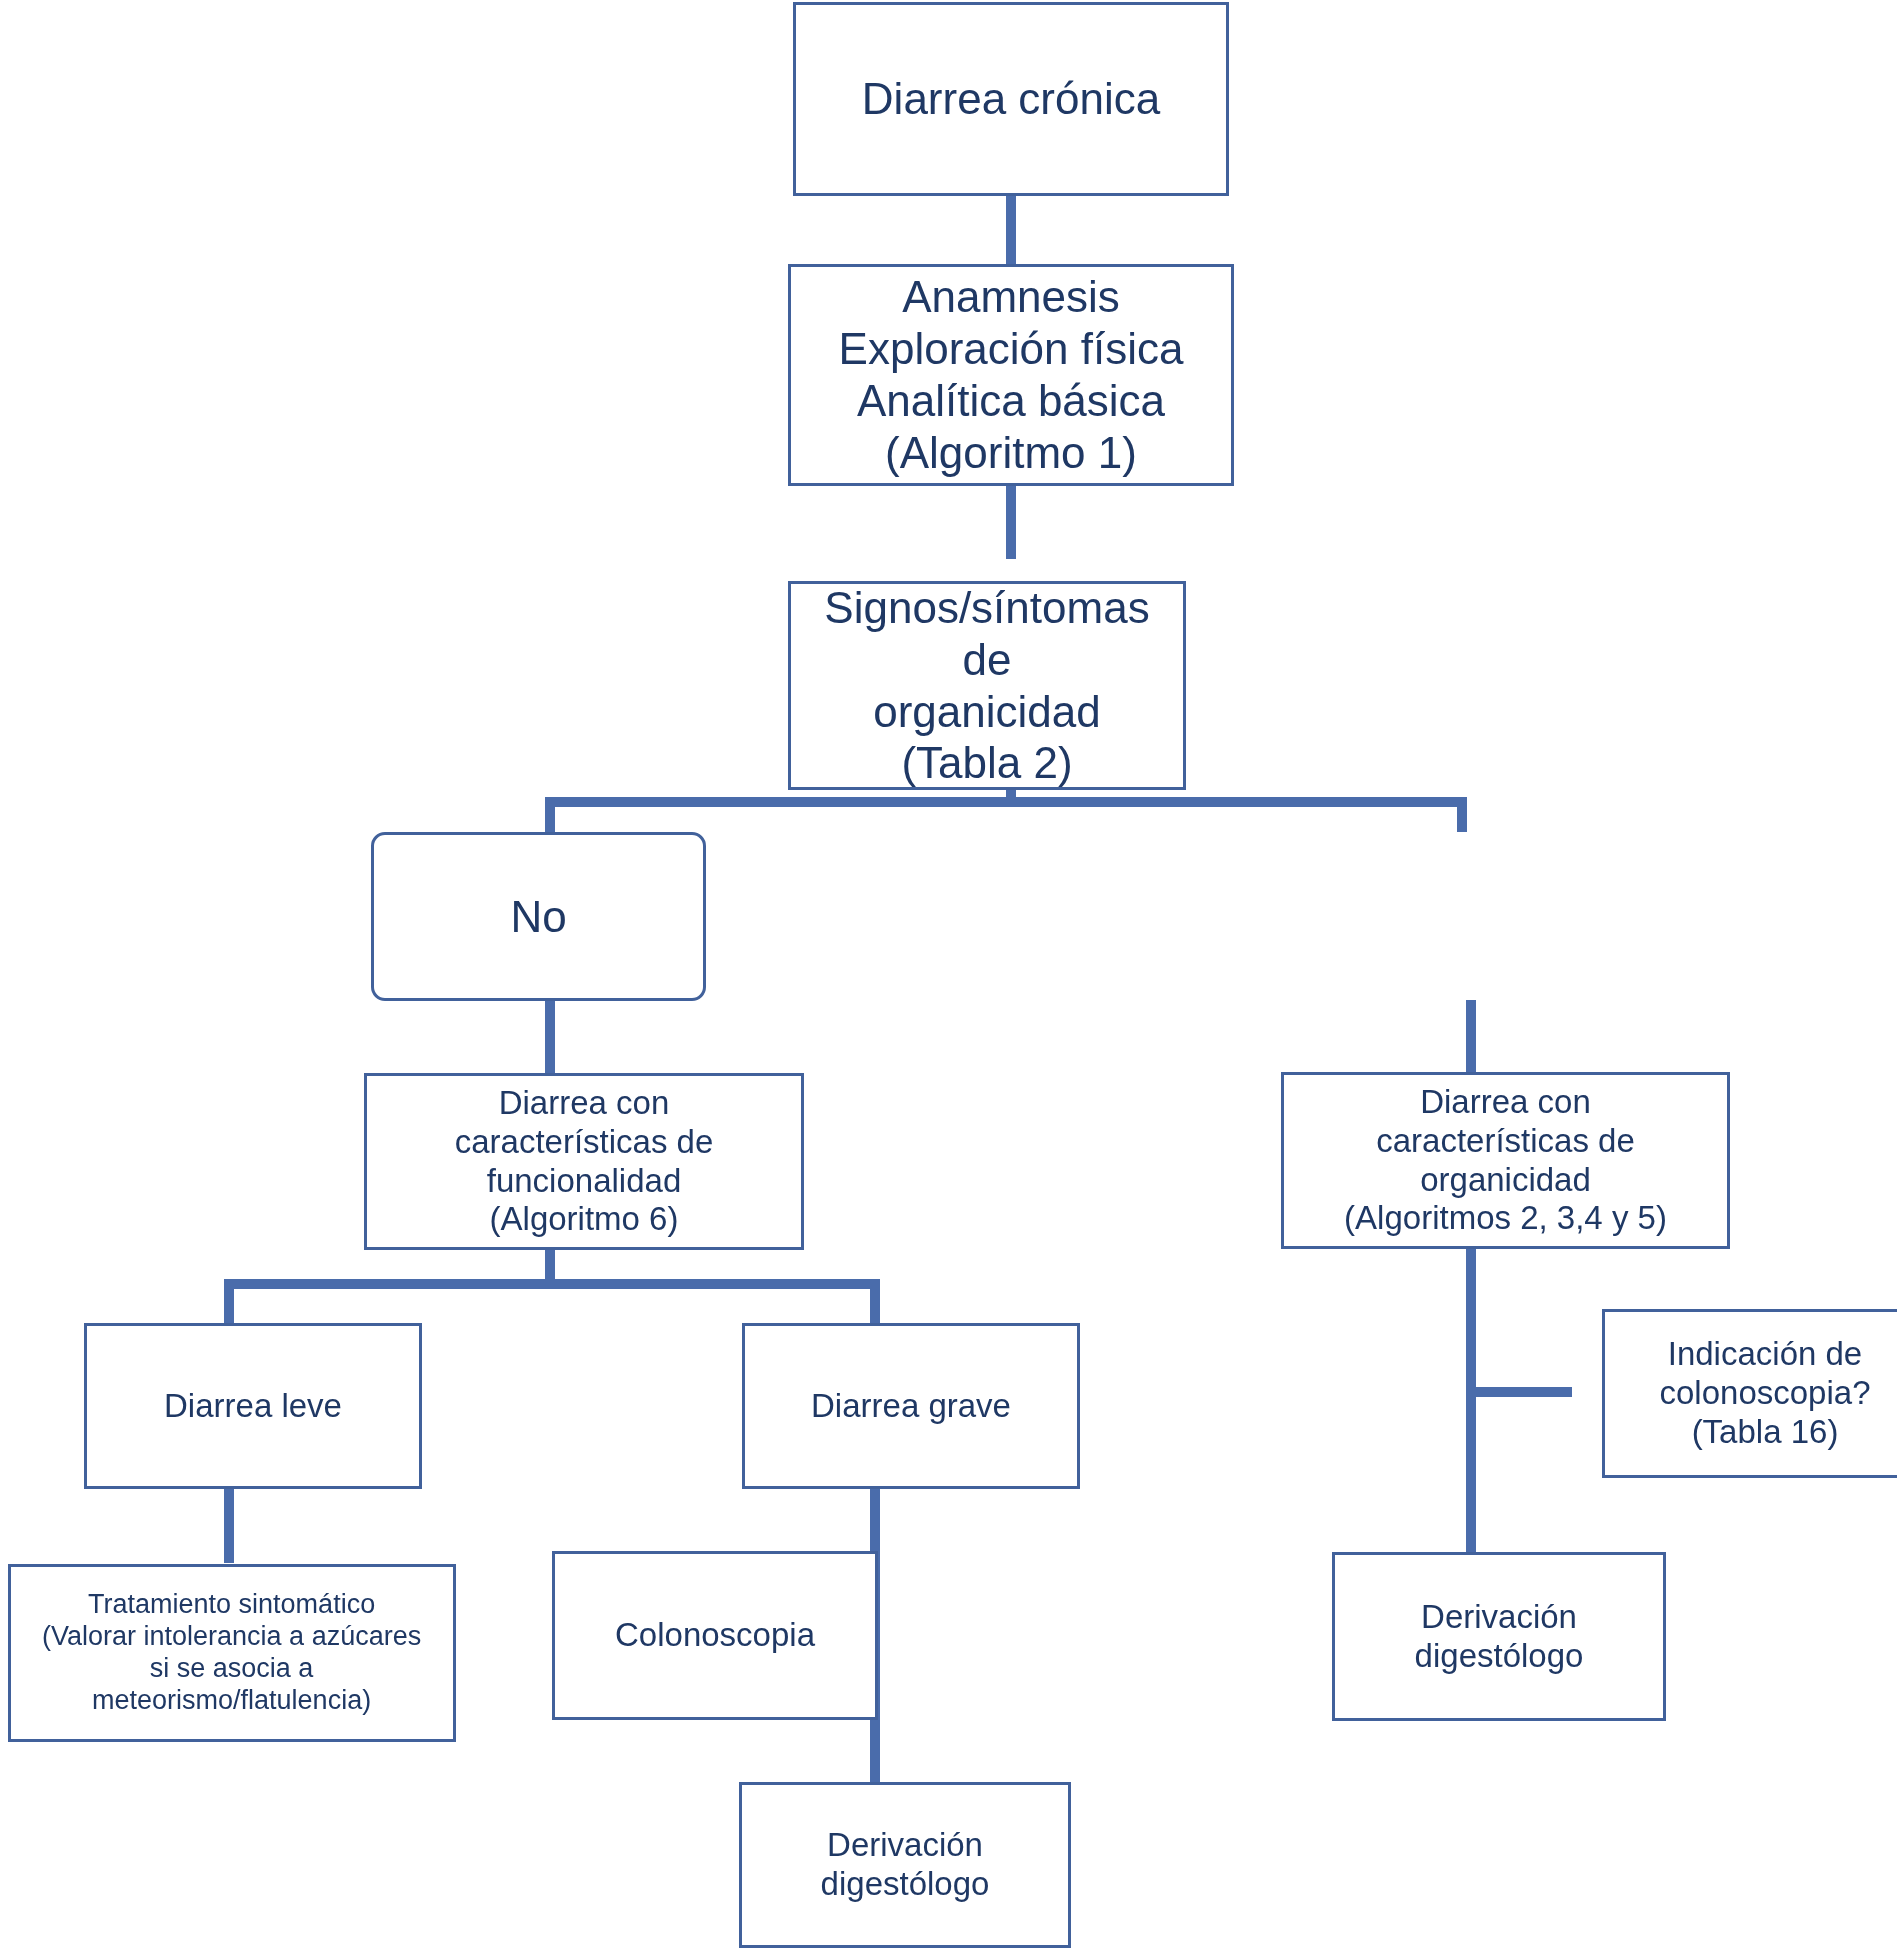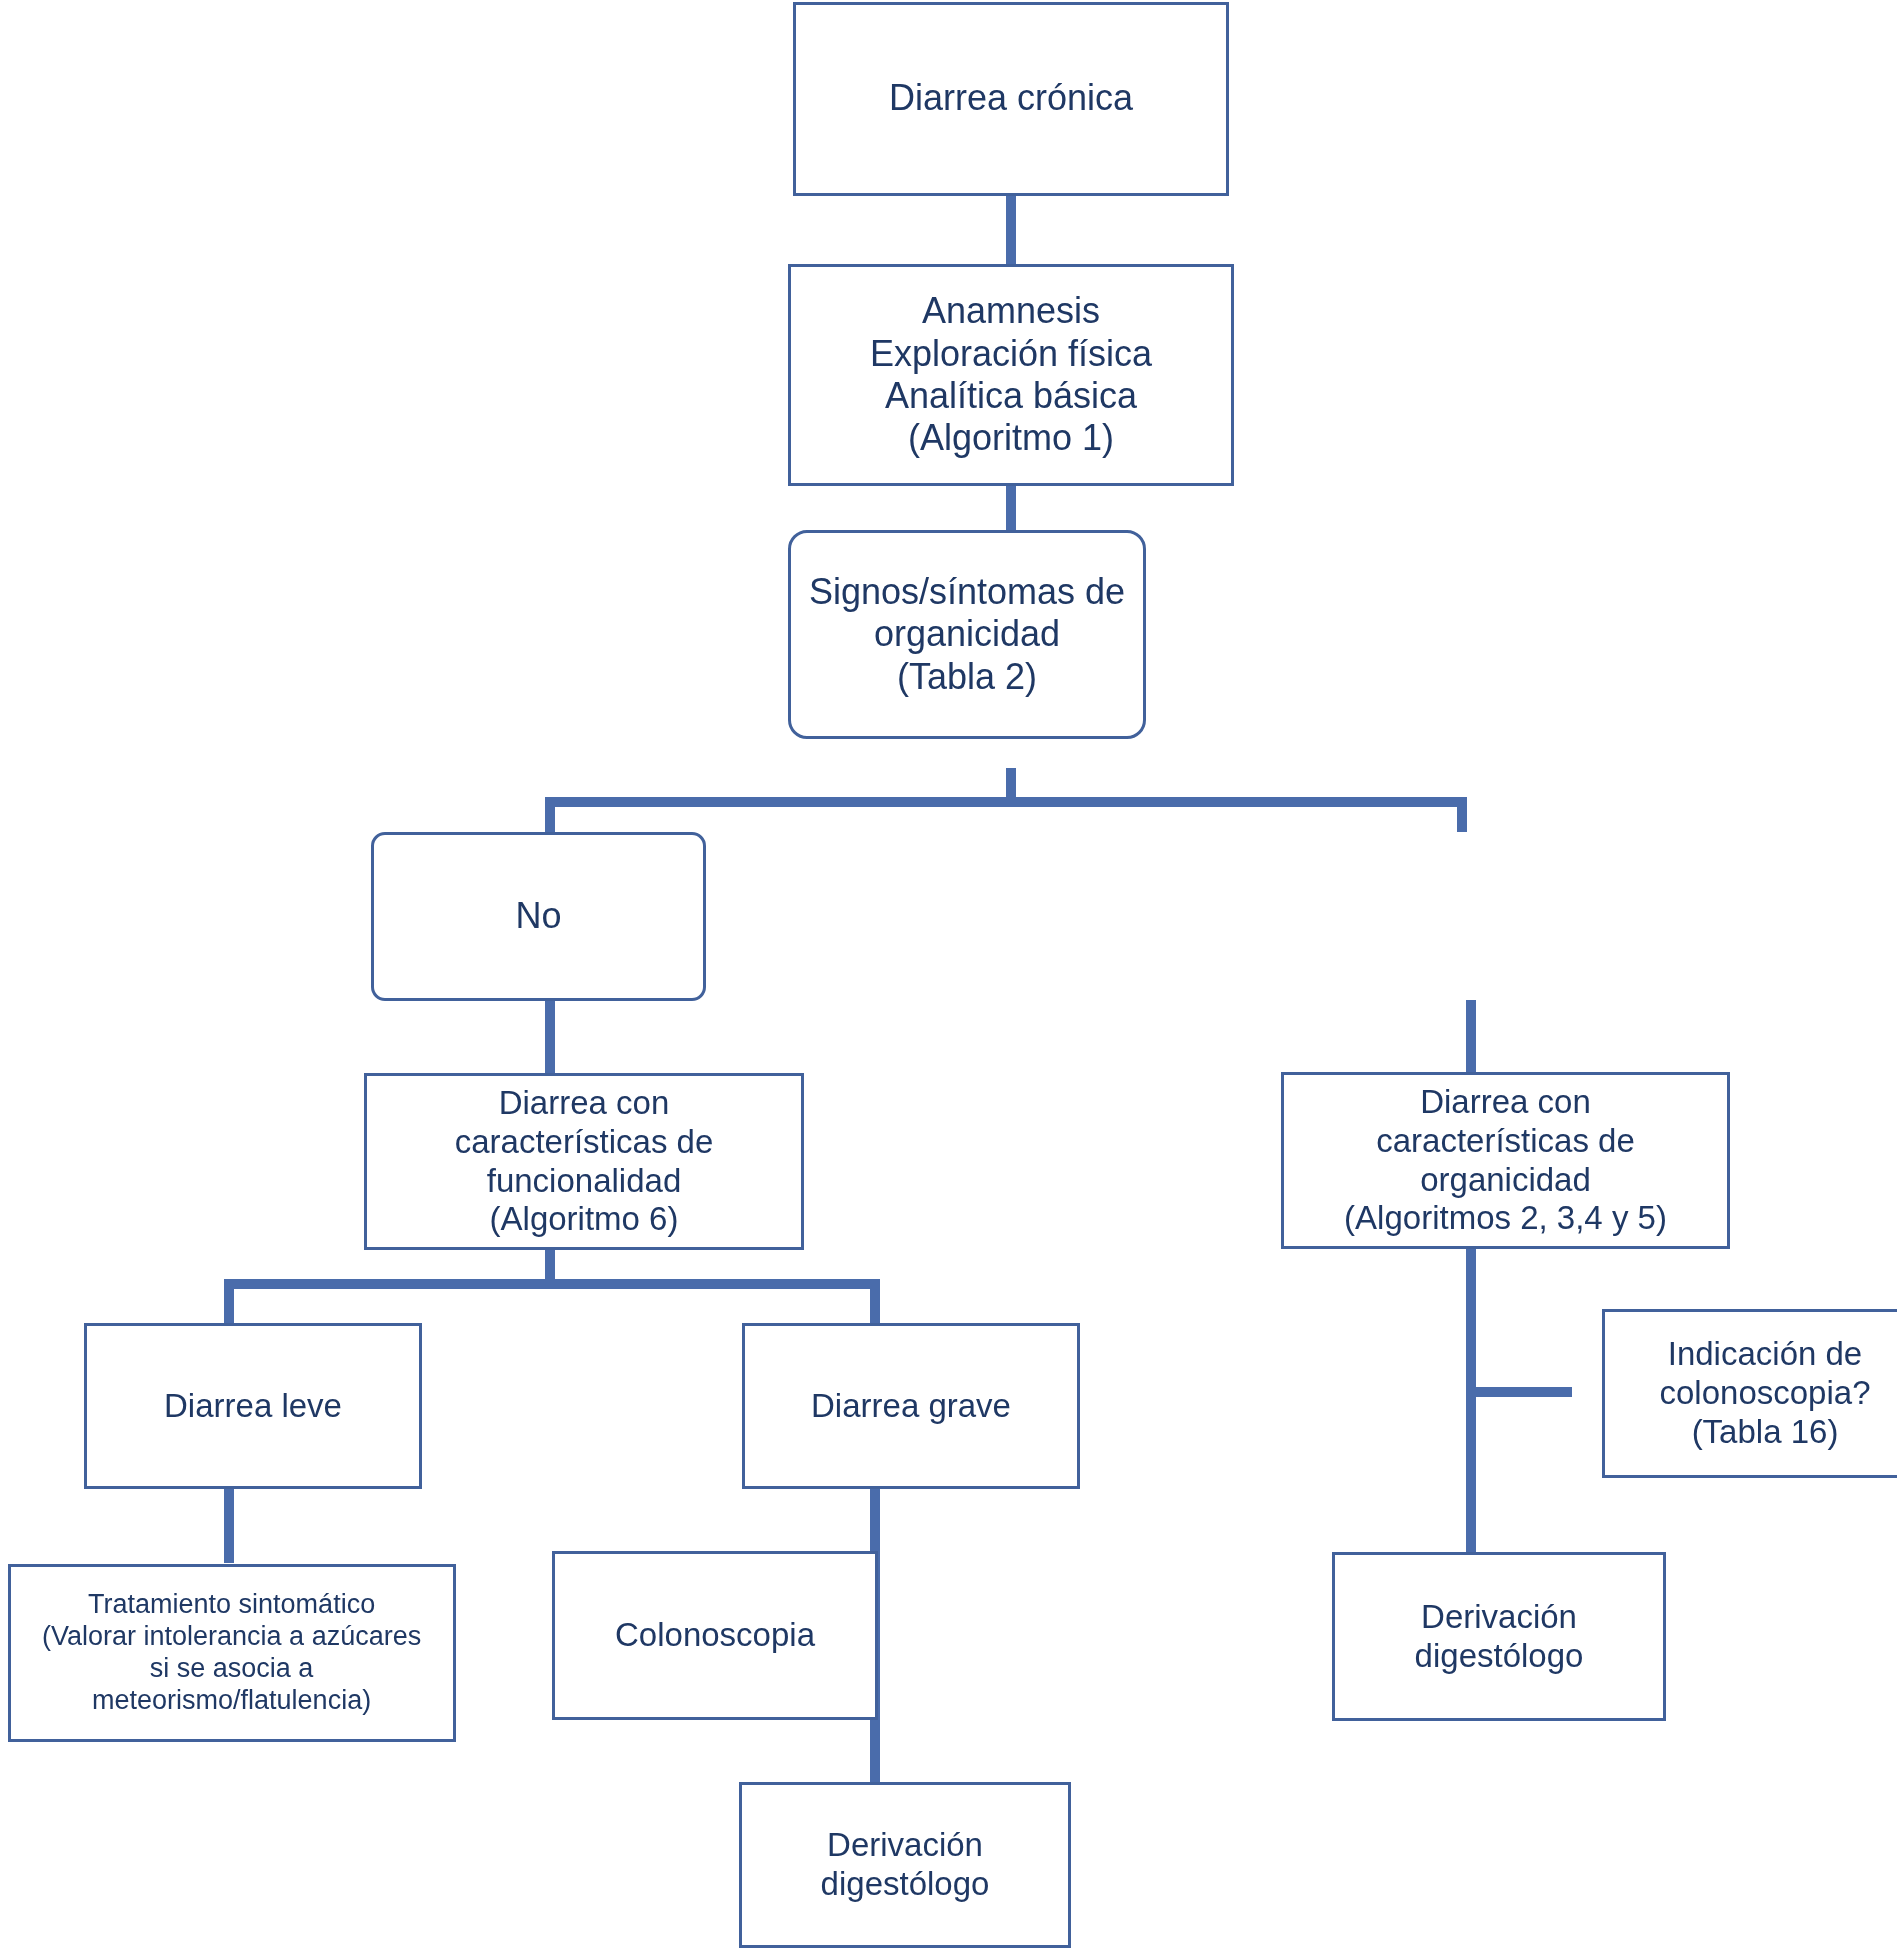--- a/index.html
+++ b/index.html
@@ -31,21 +31,21 @@
     color: #1f3864;
     line-height: 1.18;
     z-index: 3;
   }
   .node .txt {
     display: block;
     width: 100%;
     padding: 0 7.6px;
     white-space: pre-line;
   }
-  .fs-48 { font-size: 36px; }
+  .fs-48 { font-size: 44px; }
   .fs-44 { font-size: 33px; margin-left: 32px; }
   .fs-36 { font-size: 27px; }
 
   
   .conn {
     position: absolute;
     background: #4a6cab;
     z-index: 1;
   }
   .conn-v { width: 10px; }
@@ -88,21 +88,21 @@
     <span class="txt">Diarrea crónica</span>
   </div>
 
   <div class="node fs-48" style="left:788px; top:264px; width:446px; height:222px;">
     <span class="txt">Anamnesis
 Exploración física
 Analítica básica
 (Algoritmo 1)</span>
   </div>
 
-  <div class="node fs-48" style="left:788px; top:530px; width:358px; height:209px;border-radius:19px;">
+  <div class="node fs-48" style="left:788px; top:581px; width:398px; height:209px;">
     <span class="txt">Signos/síntomas de
 organicidad
 (Tabla 2)</span>
   </div>
 
   <div class="node fs-48" style="left:371px; top:832px; width:335px; height:169px;border-radius:14px;">
     <span class="txt">No</span>
   </div>
 
 

